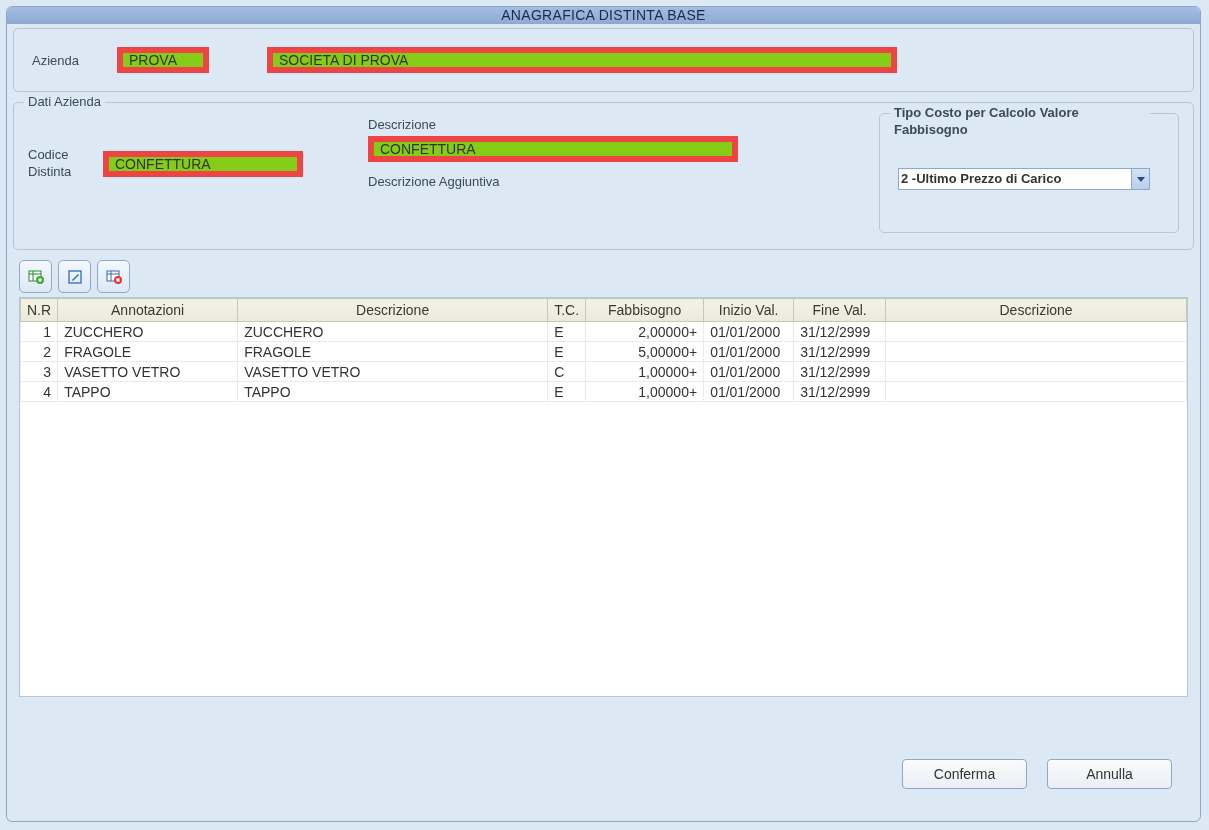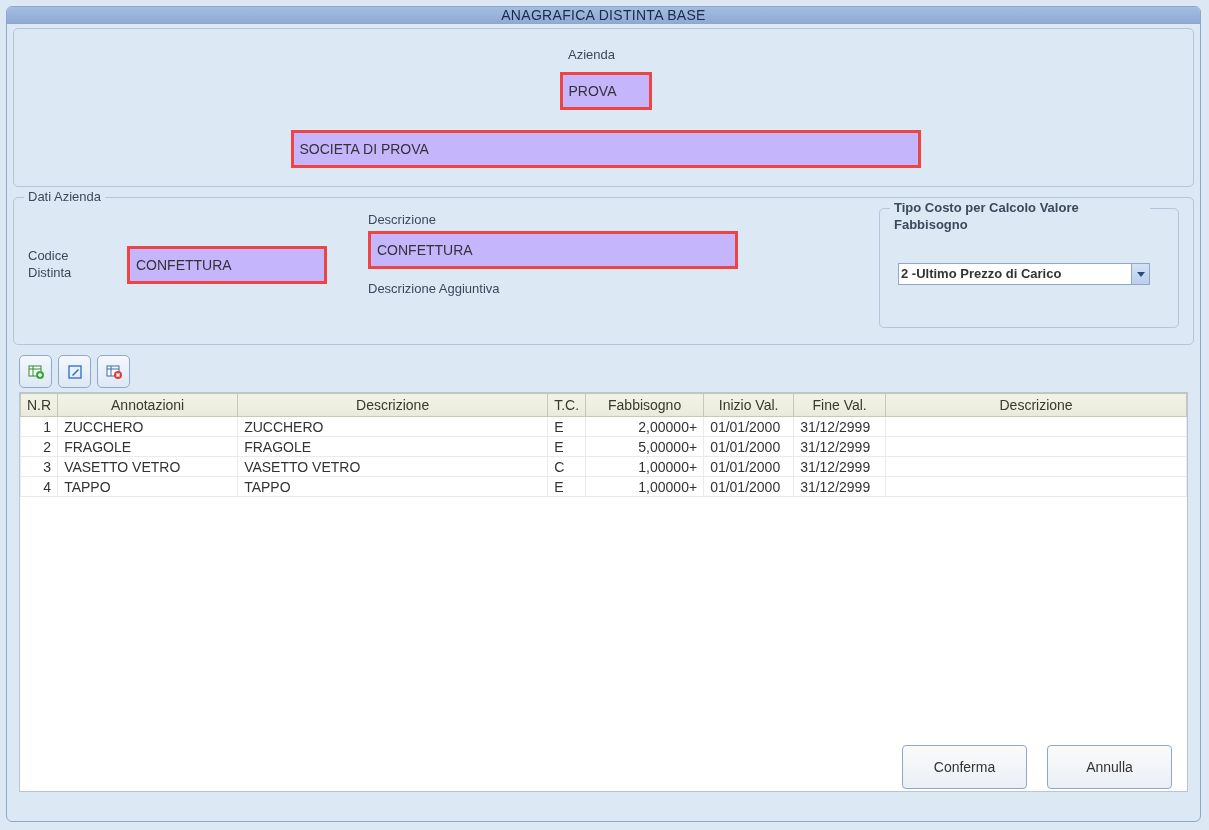--- a/index.html
+++ b/index.html
@@ -49,26 +49,26 @@
   }
   .legend {
     position: absolute;
     top: -9px;
     left: 10px;
     background: #dde8f5;
     padding: 0 4px;
     font-size: 13px;
     color: #3a4a5a;
   }
-  .row { display: flex; align-items: center; gap: 10px; flex-direction: column; }
+  .row { display: flex; align-items: center; gap: 10px; }
   .label { color: #3a4a5a; }
   input[type=text], .textinput {
-    border: 3px solid #ef4444;
-    background: #c4b5fd;
-    padding: 16px 6px;
+    border: 6px solid #ef4444;
+    background: #84cc16;
+    padding: 7px 6px;
     font-family: inherit;
     font-size: 14px;
     color: #333;
     height: 24px;
   }
   .textinput.orange { border-color: #c8a060; }
   .select-wrap {
     display: flex;
     border: 1px solid #8fa8c8;
     background: #fff;
@@ -143,21 +143,21 @@
   .ta-r { text-align: right; }
   .buttons {
     position: absolute;
     right: 28px;
     bottom: 32px;
     display: flex;
     gap: 20px;
   }
   .btn {
     width: 125px;
-    height: 44px;
+    height: 30px;
     border: 1px solid #8fa8c8;
     border-radius: 4px;
     background: linear-gradient(#fbfbfb, #eaeef5);
     cursor: pointer;
     font-family: inherit;
     font-size: 14px;
     color: #333;
   }
 </style>
 </head>
@@ -175,21 +175,21 @@
         <div style="width:38px;"></div>
         <input type="text" class="textinput" style="width: 630px;" value="SOCIETA DI PROVA">
       </div>
     </div>
 
     <div class="fieldset" style="height:148px; margin-top:10px;">
       <span class="legend">Dati Azienda</span>
 
       <div style="display:flex; gap:20px;">
 
-        <div style="width:320px; display:flex; align-items:center; gap:24px; padding-top:22px;">
+        <div style="width:320px; display:flex; align-items:center; gap:0; padding-top:22px;">
           <span class="label" style="width:75px; line-height:1.3; white-space:normal;">Codice Distinta</span>
           <input type="text" class="textinput" style="width: 200px;" value="CONFETTURA">
         </div>
 
         <div style="width:400px;">
           <div>
             <div class="label">Descrizione</div>
             <input type="text" class="textinput" style="width: 370px; margin-top: 4px;" value="CONFETTURA">
           </div>
           <div style="margin-top:12px;">

